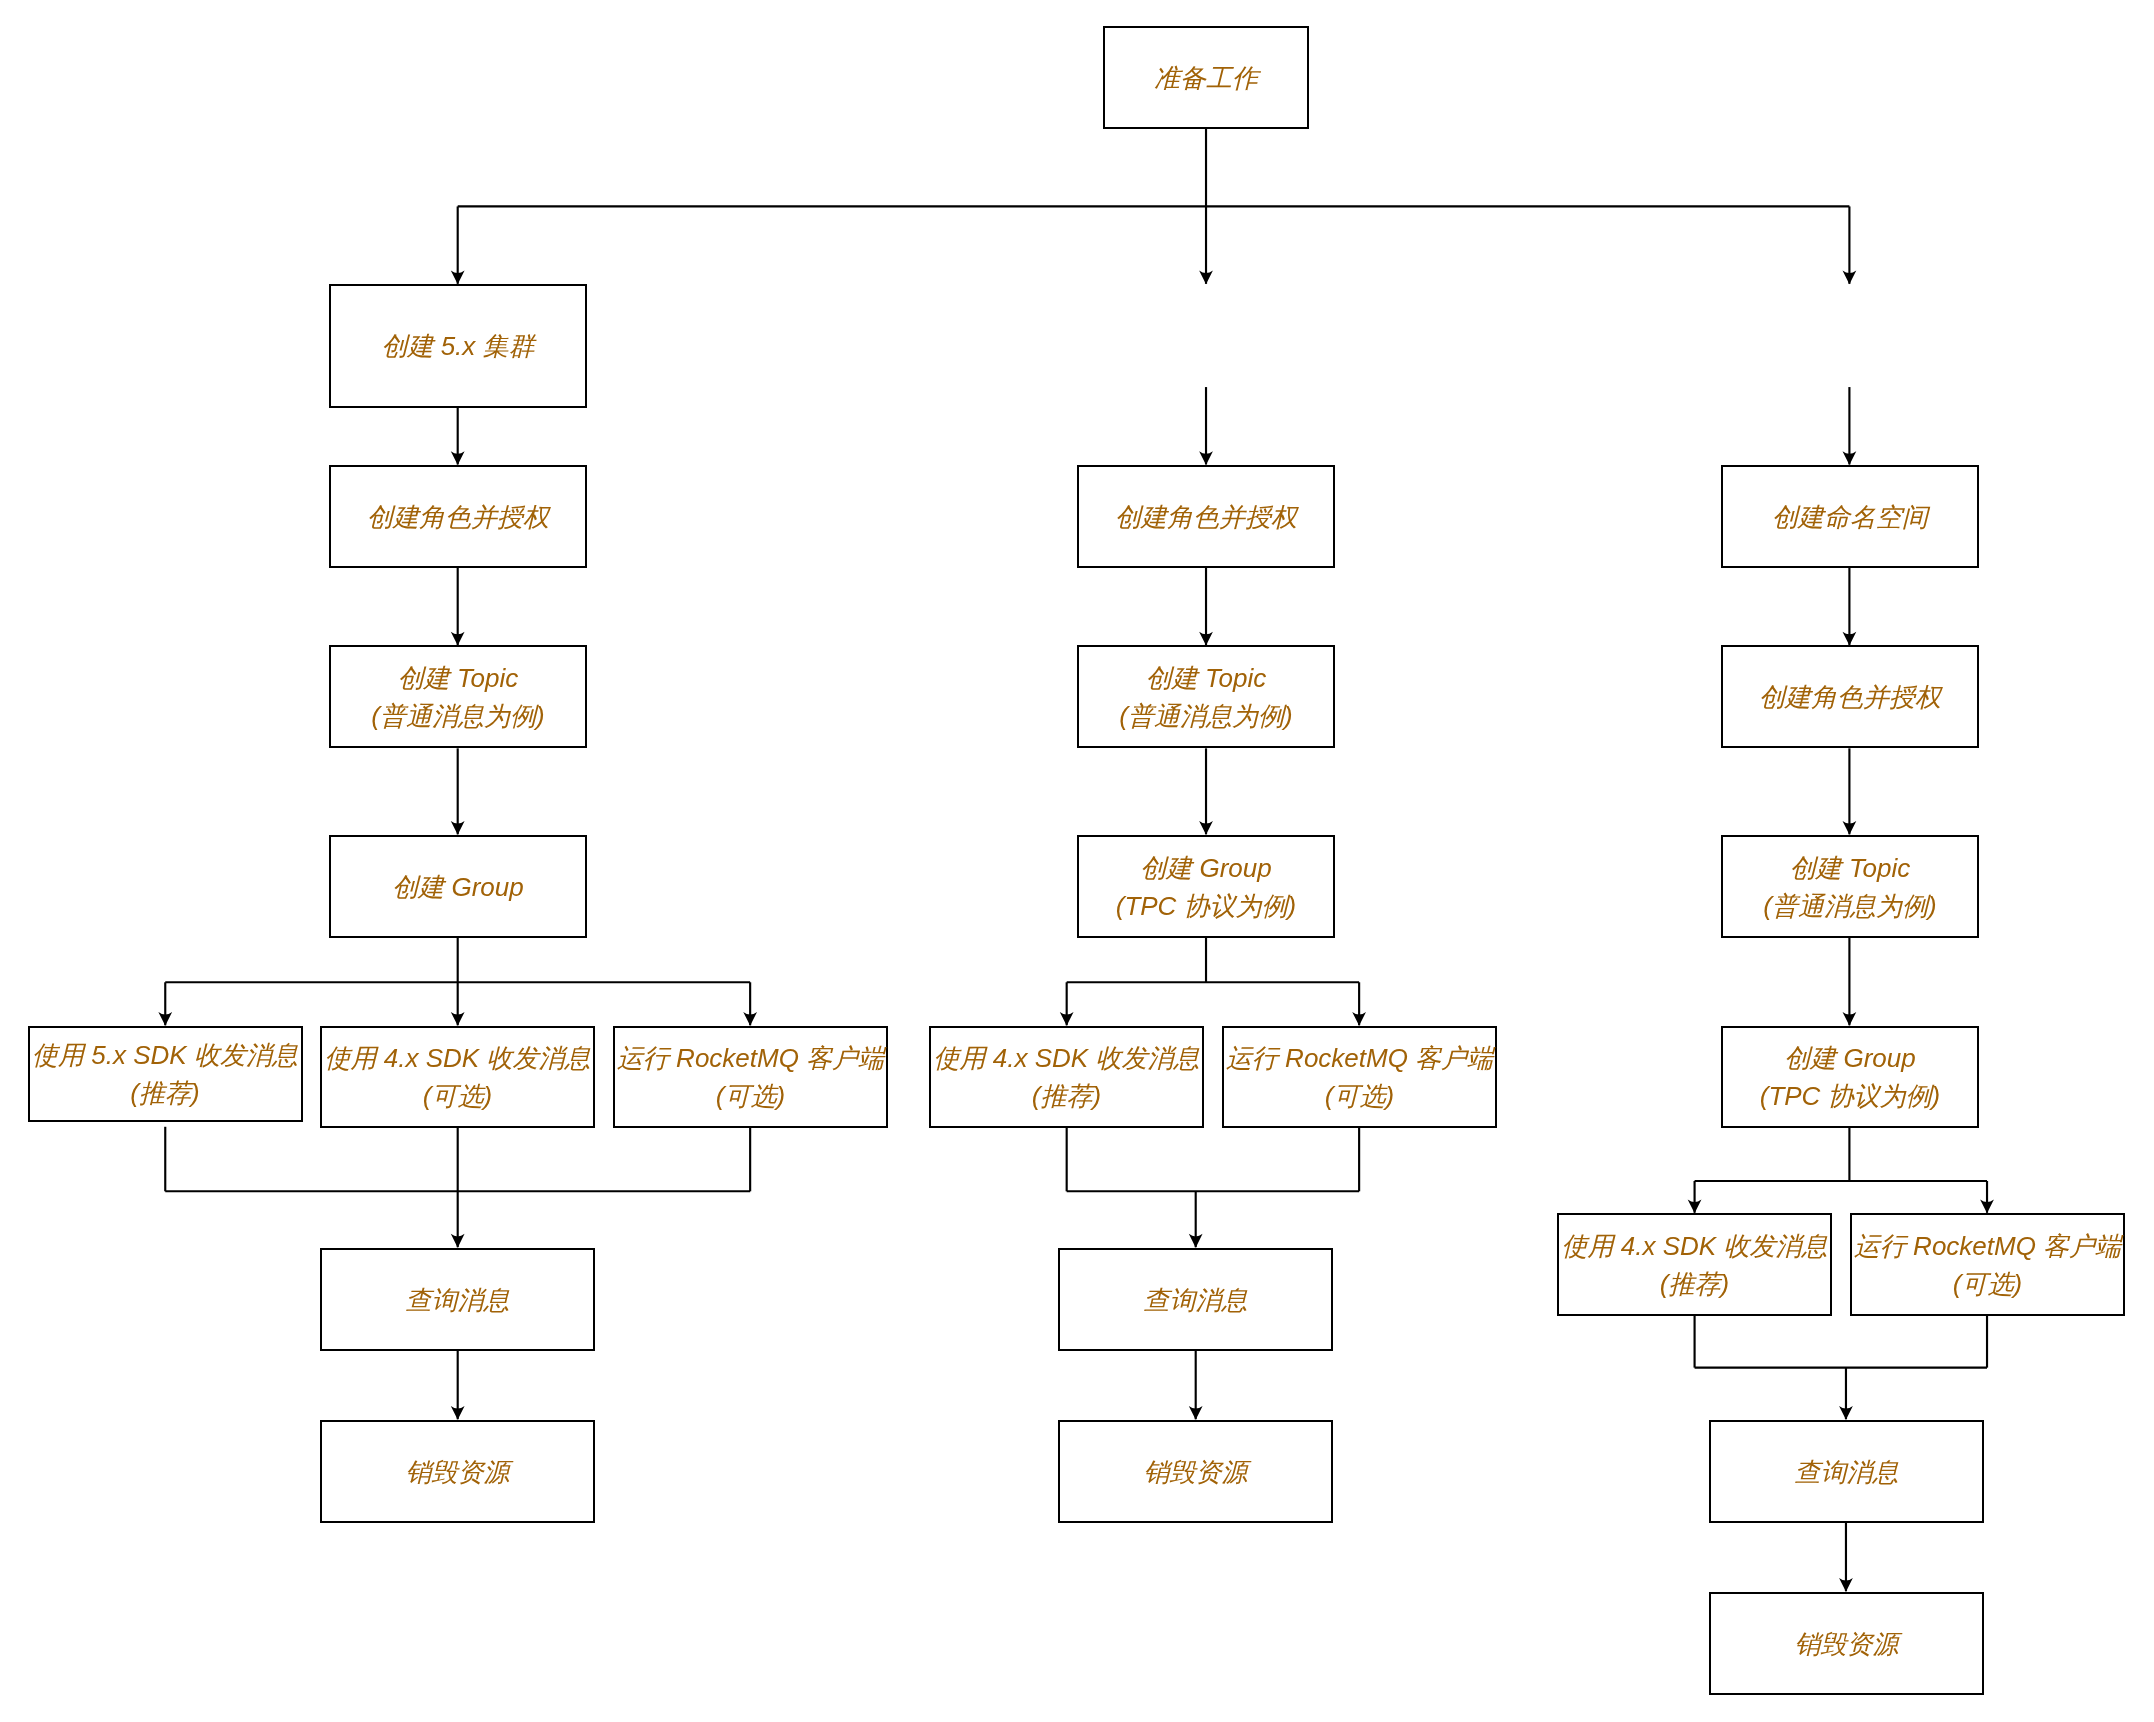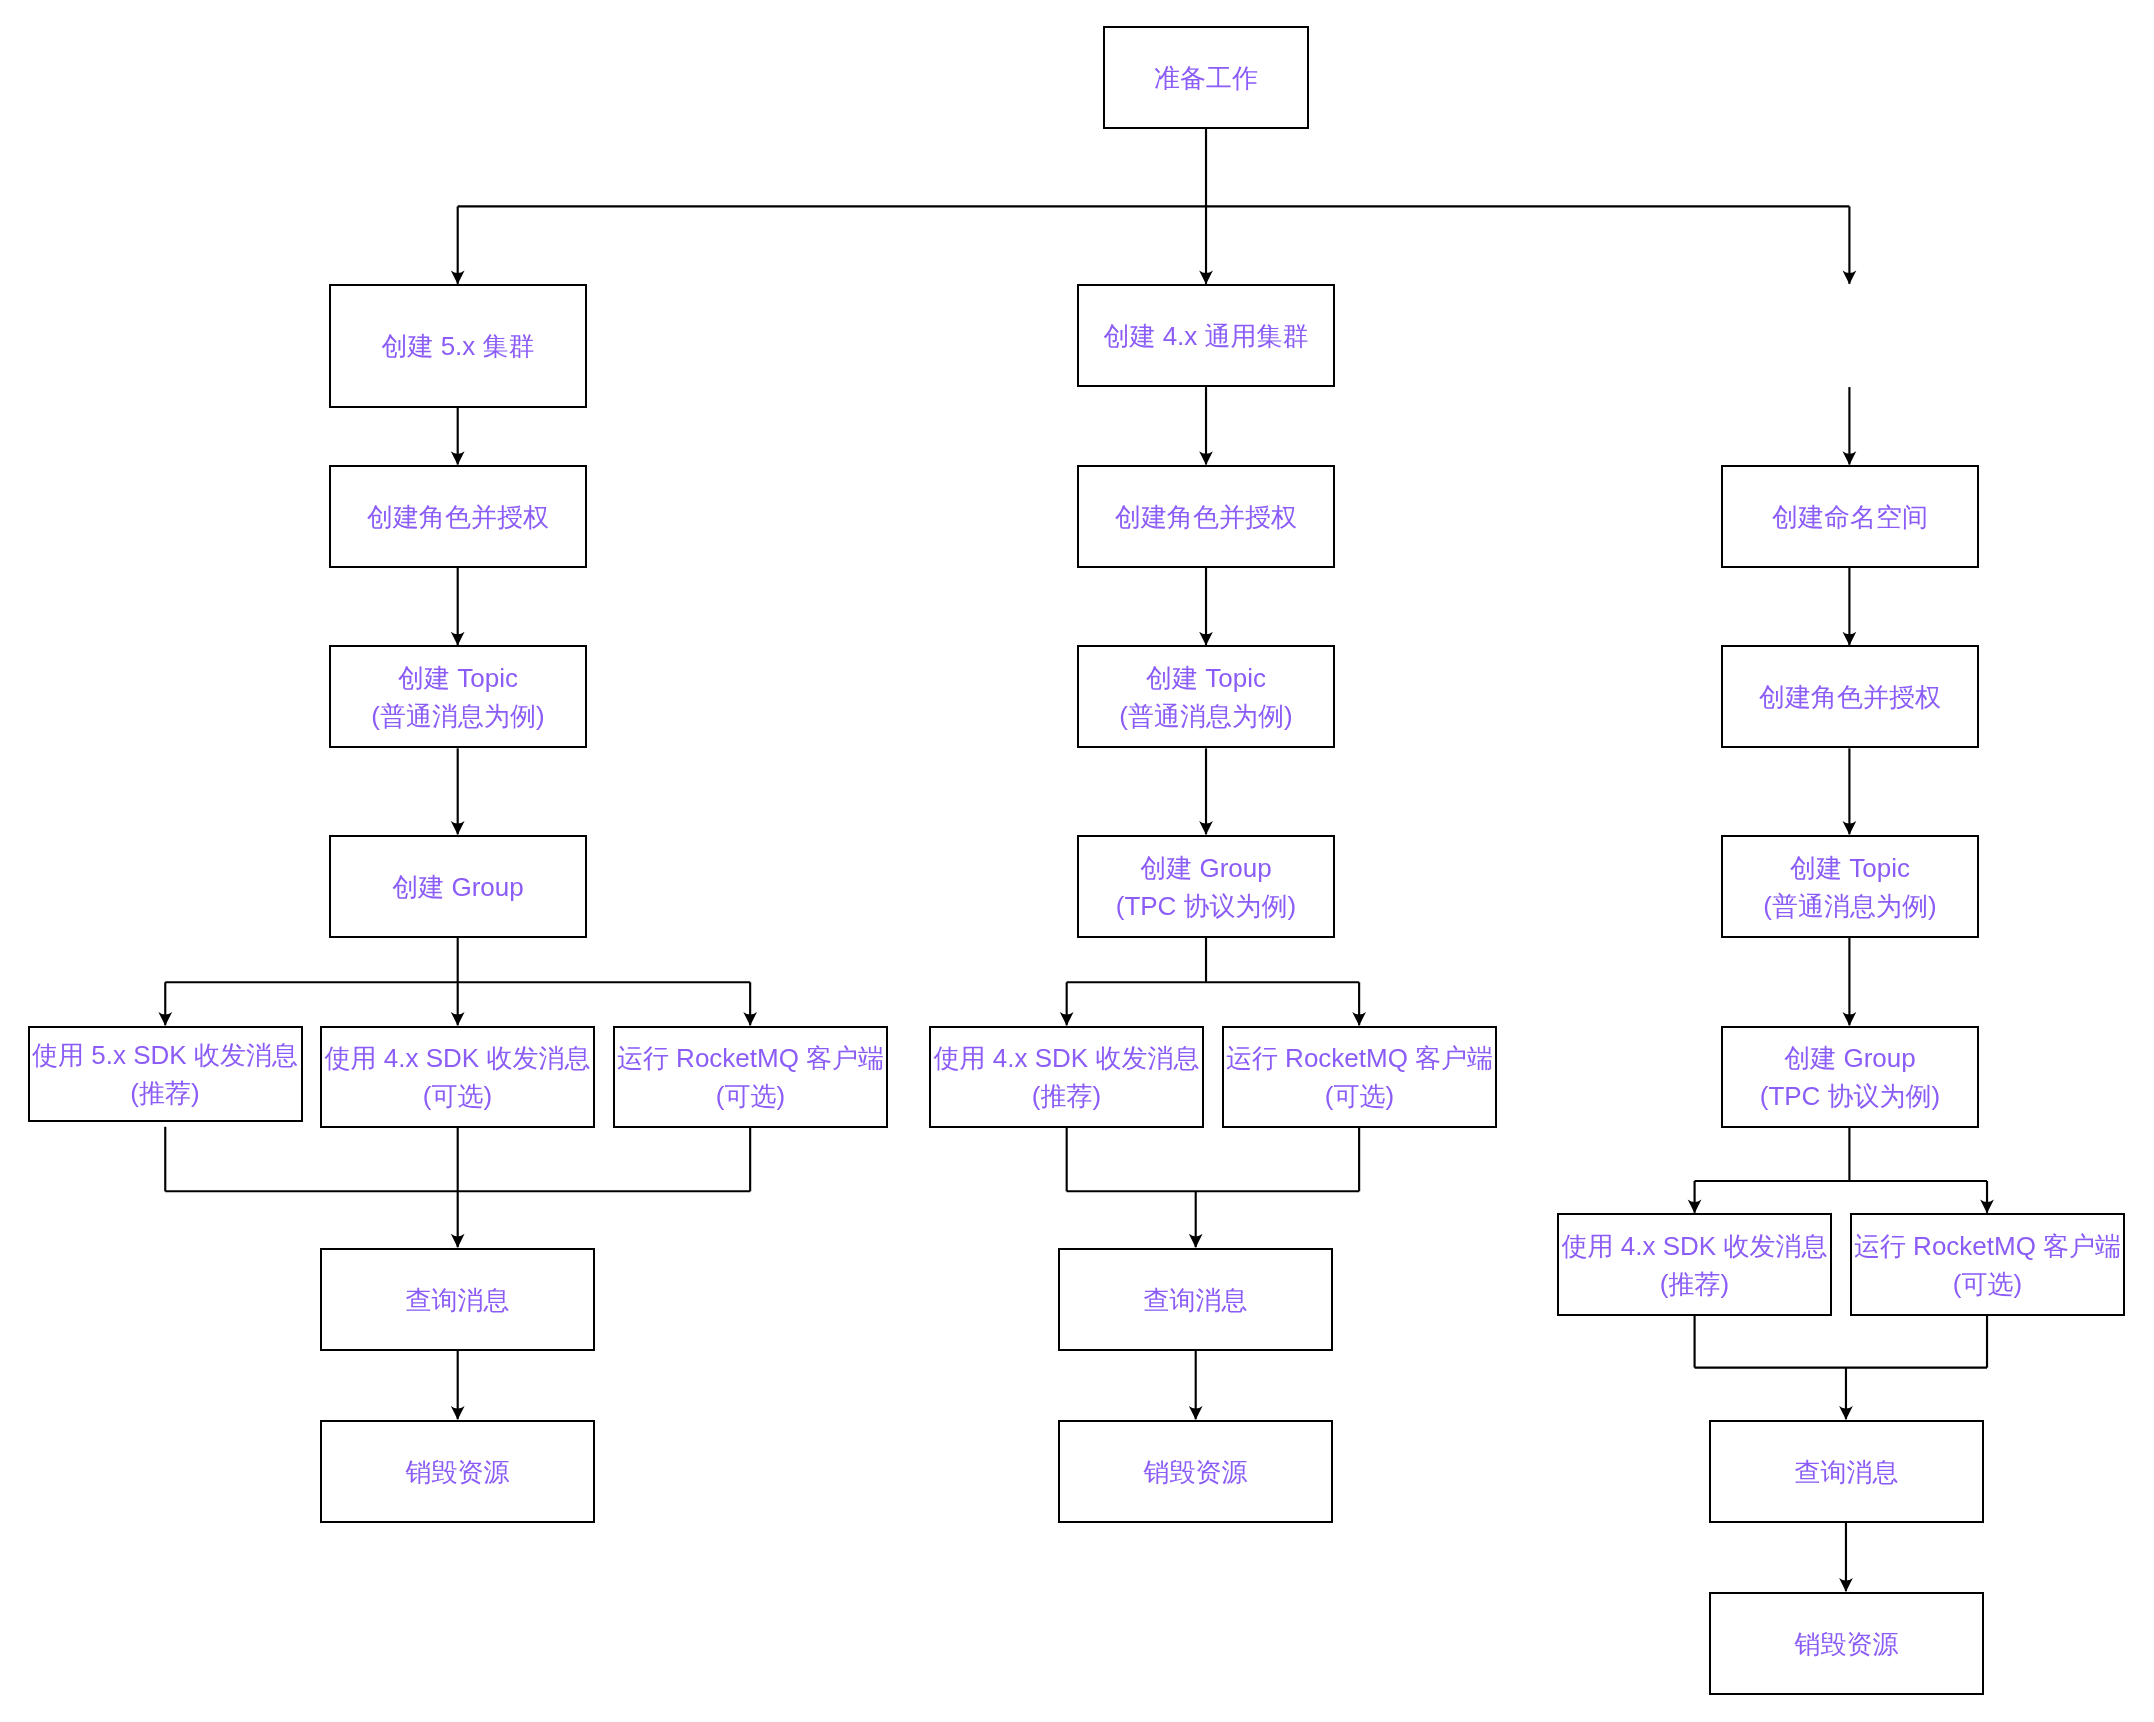--- a/index.html
+++ b/index.html
@@ -1,22 +1,23 @@
 <!DOCTYPE html>
 <html style="font-size:13.8px"><head>
 <meta charset="utf-8">
 <style>
   html,body{margin:0;padding:0;background:#ffffff;}
   .canvas{
     position:relative;
     width:2154px;height:1722px;
     background:#ffffff;
     font-family:"Liberation Sans","DejaVu Sans",sans-serif;
-    color:#8b5cf6;
+    color:#a16207;
     overflow:hidden;
+    font-style:italic;
   }
   svg.wires{position:absolute;left:0;top:0;display:block;}
   svg.wires path.w{stroke:#000000;stroke-width:2.5;fill:none;}
   .node{
     position:absolute;
     box-sizing:border-box;
     background:#ffffff;
     border:2.6px solid #000000;
     display:flex;
     flex-direction:column;
@@ -131,24 +132,20 @@
   </div>
   <div class="node" style="left:320px;top:1248px;width:275px;height:103px">
     <div class="nl">查询消息</div>
 
   </div>
   <div class="node" style="left:320px;top:1420px;width:275px;height:103px">
     <div class="nl">销毁资源</div>
 
   </div>
 
-  <div class="node" style="left:1077px;top:284px;width:258px;height:103px">
-    <div class="nl">创建 4.x 通用集群</div>
-
-  </div>
   <div class="node" style="left:1077px;top:465px;width:258px;height:103px">
     <div class="nl">创建角色并授权</div>
 
   </div>
   <div class="node" style="left:1077px;top:645px;width:258px;height:103px">
     <div class="nl">创建 Topic</div>
     <div class="nl">(普通消息为例)</div>
   </div>
   <div class="node" style="left:1077px;top:835px;width:258px;height:103px">
     <div class="nl">创建 Group</div>

